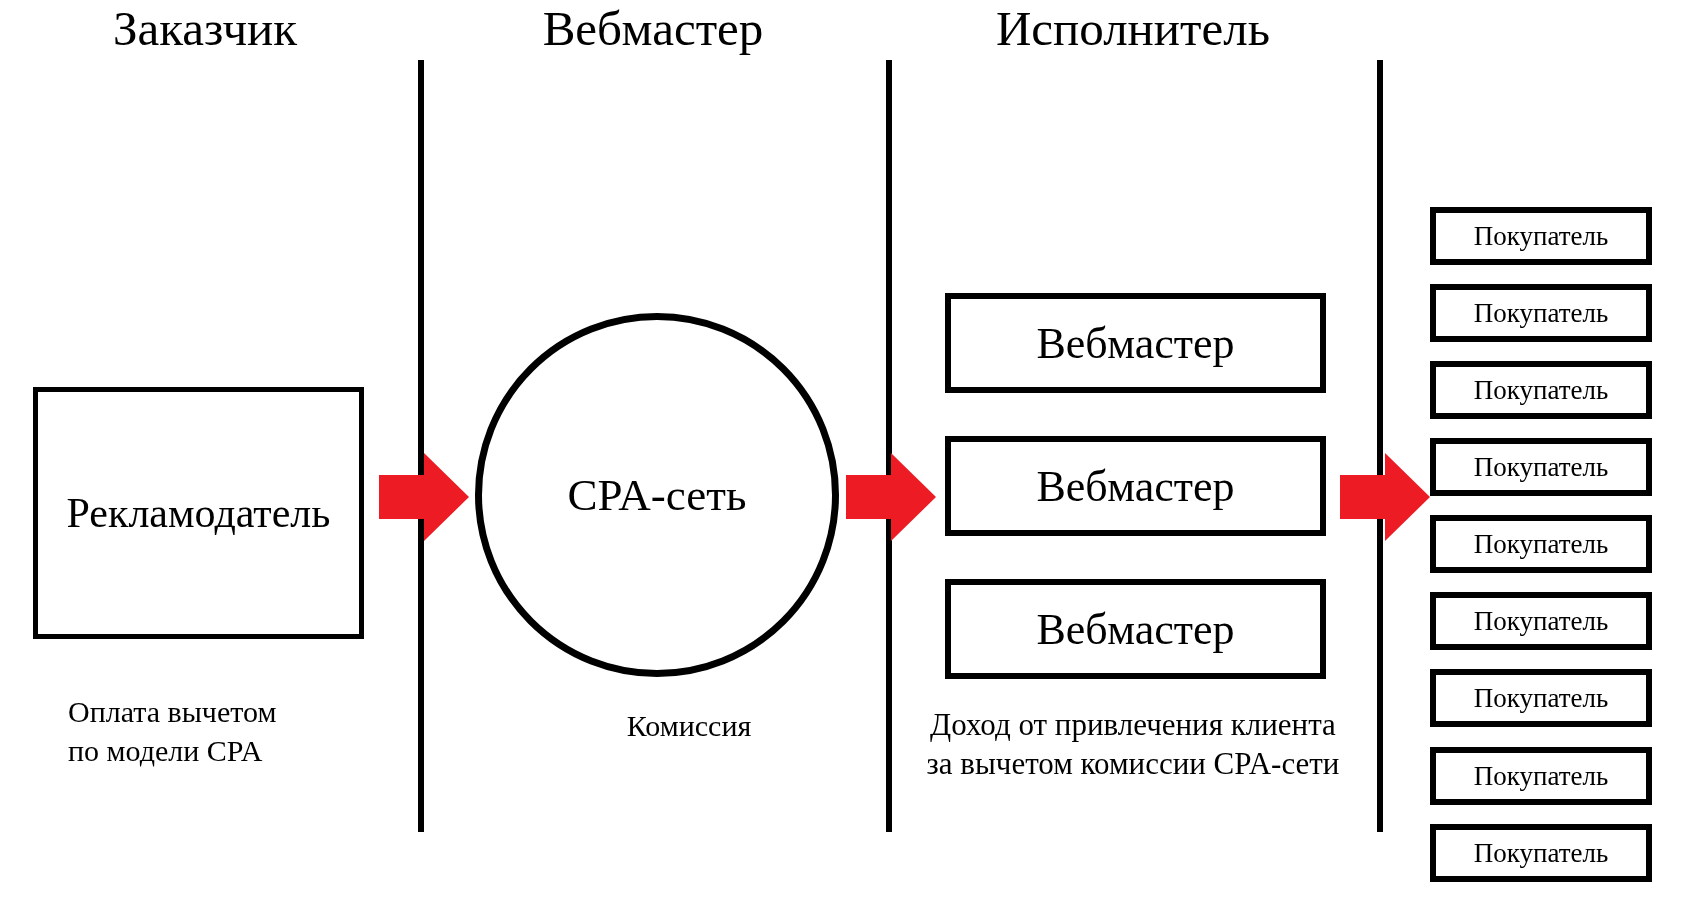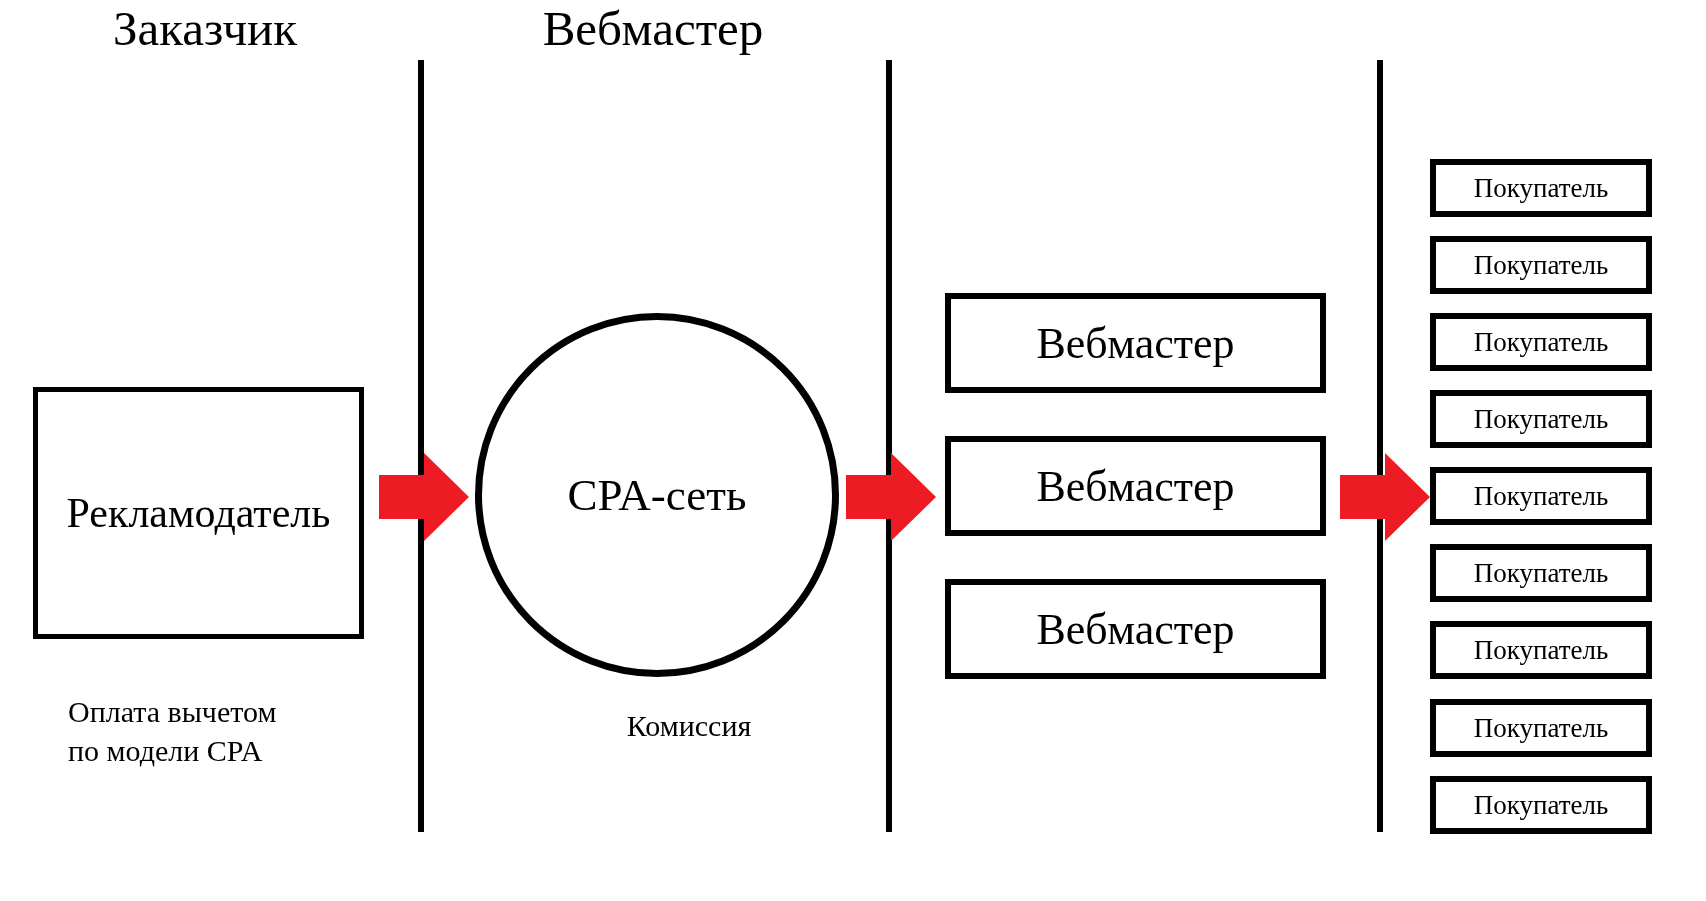--- a/index.html
+++ b/index.html
@@ -49,20 +49,21 @@
     font-size: 45px;
   }
   .webmaster-box {
     left: 945px; width: 381px; height: 100px;
     font-size: 44px;
   }
   .buyer-box {
     left: 1430px; width: 222px; height: 58px;
     border-width: 6px;
     font-size: 27px;
+    margin-top: 48px;
   }
   .caption {
     position: absolute;
     font-size: 30px;
     line-height: 39px;
   }
   .caption-left { text-align: left; }
   .caption-center { transform: translateX(-50%); text-align: center; }
   .flow-arrow {
     position: absolute;
@@ -71,20 +72,21 @@
     height: 88px;
   }
 </style>
 </head>
 <body>
 
 <div class="diagram">
 
   <div class="col-header" style="left:205px">Заказчик</div>
   <div class="col-header" style="left:653px">Вебмастер</div>
+  <div class="col-header" style="left:1133px">Исполнитель</div>
 
   <div class="divider" style="left:418px"></div>
   <div class="divider" style="left:886px"></div>
   <div class="divider" style="left:1377px"></div>
 
   <div class="node advertiser-box">
     <span>Рекламодатель</span>
   </div>
   <div class="caption caption-left" style="left:68px; top:692px">
     <div>Оплата вычетом</div>
@@ -97,20 +99,24 @@
   <div class="caption caption-center" style="left:689px; top:706px">Комиссия</div>
 
   <div class="node webmaster-box" style="top:293px">
     <span>Вебмастер</span>
   </div>
   <div class="node webmaster-box" style="top:436px">
     <span>Вебмастер</span>
   </div>
   <div class="node webmaster-box" style="top:579px">
     <span>Вебмастер</span>
+  </div>
+  <div class="caption caption-center" style="left:1133px; top:705px; font-size:31px">
+    <div>Доход от привлечения клиента</div>
+    <div>за вычетом комиссии CPA-сети</div>
   </div>
 
   <div class="node buyer-box" style="top:159px">
       <span>Покупатель</span>
     </div>
   <div class="node buyer-box" style="top:236px">
       <span>Покупатель</span>
     </div>
   <div class="node buyer-box" style="top:313px">
       <span>Покупатель</span>

